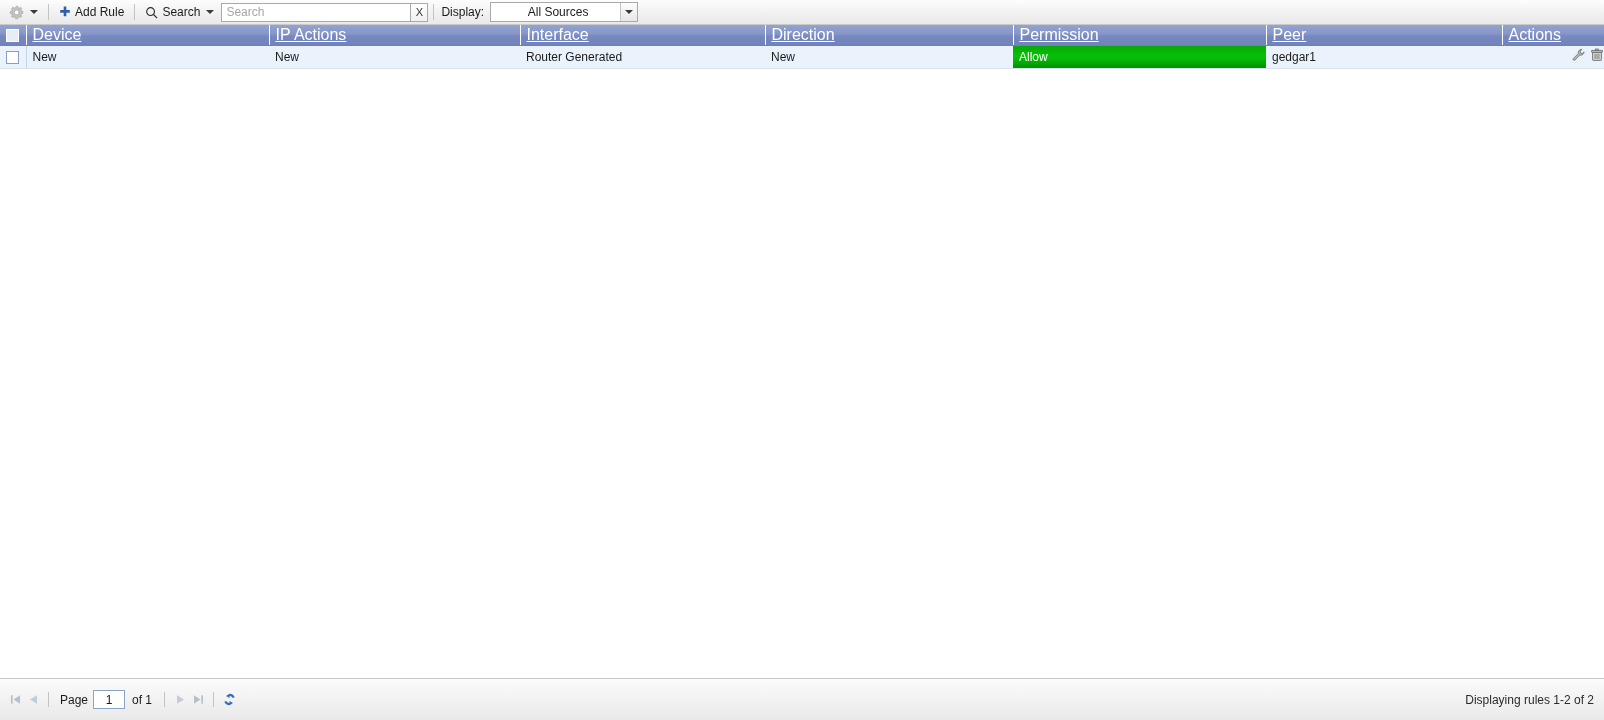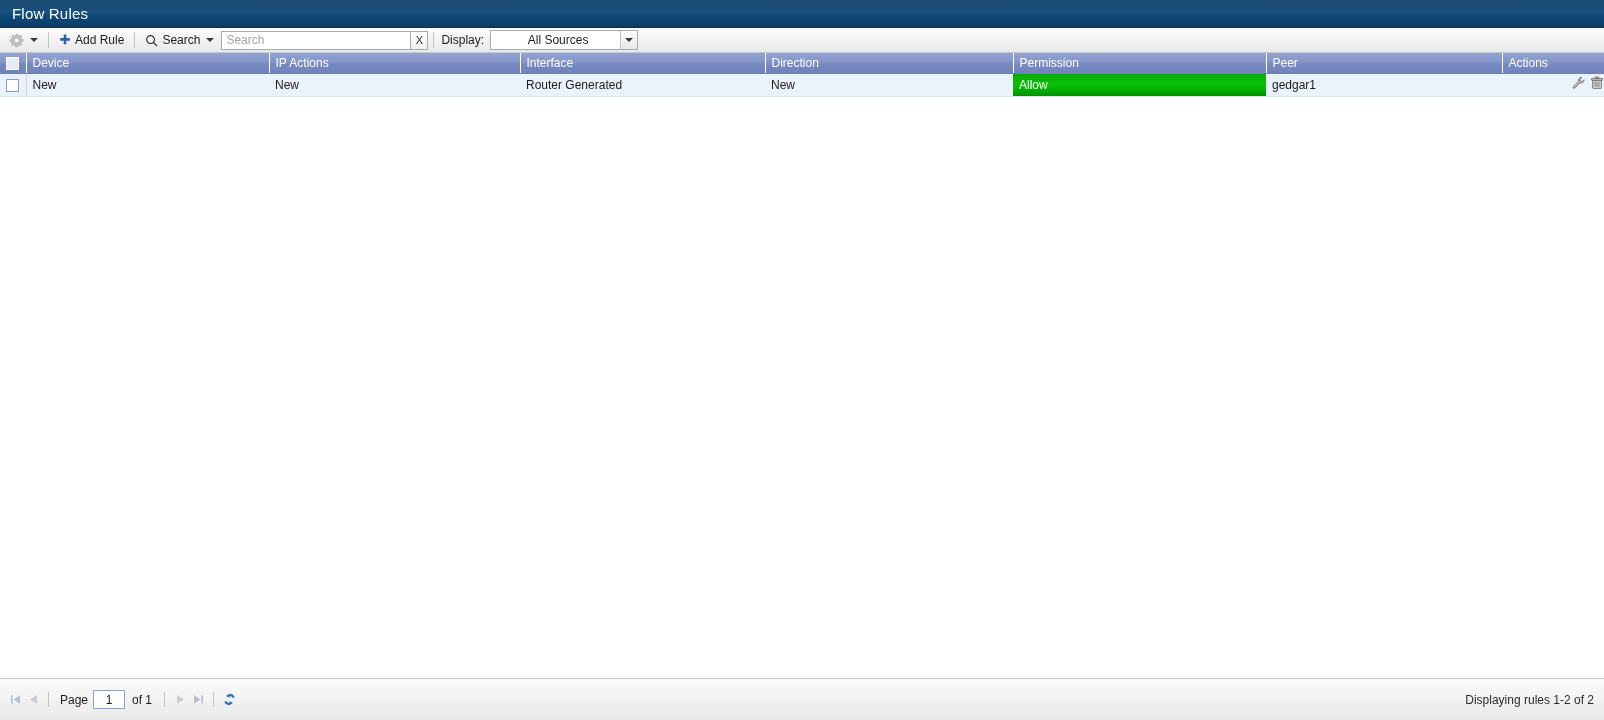--- a/index.html
+++ b/index.html
@@ -130,27 +130,28 @@
   table.grid {
     width: 1604px;
     border-collapse: collapse;
     table-layout: fixed;
   }
   table.grid th {
     height: 20px;
     background: linear-gradient(to bottom, #93a3d0 0%, #8496c8 45%, #7688bf 55%, #7183bb 100%);
     color: #ffffff;
     font-weight: normal;
-    font-size: 12px;
+    font-size: 16px;
     text-align: left;
     padding: 0 0 0 6px;
     border-right: 1px solid #ffffff;
     border-bottom: 1px solid #6d80b8;
     white-space: nowrap;
     overflow: hidden;
+    text-decoration: underline;
   }
   table.grid th.cbcol, table.grid td.cbcol {
     padding: 0;
     text-align: center;
     border-right: 1px solid #c9d3e8;
   }
   table.grid th.cbcol { border-right: 1px solid #ffffff; }
   table.grid td {
     height: 22px;
     font-size: 12px;
@@ -223,23 +224,20 @@
   }
   .pg-of { margin: 0 6px 0 7px; }
   .pager-spacer { flex: 1; }
   .pg-status { color: #2b2b2b; font-size: 12px; padding-right: 4px; }
 </style>
 </head>
 <body>
 
 <div id="app">
 
-  <div class="titlebar">
-    <span>Flow Rules</span>
-  </div>
 
   <div class="toolbar">
 
     <div class="tb-item">
       <span>
         <svg class="gear-icon" viewBox="0 0 16 16" aria-hidden="true">
           <path fill="#c3c3c3" stroke="#9e9e9e" stroke-width="0.7" d="M8 1.2 L9.1 1.2 L9.5 2.9 L10.8 3.4 L12.2 2.4 L13.6 3.8 L12.6 5.2 L13.1 6.5 L14.8 6.9 L14.8 8.9 L13.1 9.3 L12.6 10.6 L13.6 12 L12.2 13.4 L10.8 12.4 L9.5 12.9 L9.1 14.6 L7.1 14.6 L6.7 12.9 L5.4 12.4 L4 13.4 L2.6 12 L3.6 10.6 L3.1 9.3 L1.4 8.9 L1.4 6.9 L3.1 6.5 L3.6 5.2 L2.6 3.8 L4 2.4 L5.4 3.4 L6.7 2.9 Z"></path>
           <circle cx="8.1" cy="7.9" r="2.6" fill="#ffffff" stroke="#9e9e9e" stroke-width="0.7"></circle>
         </svg>
       </span>

